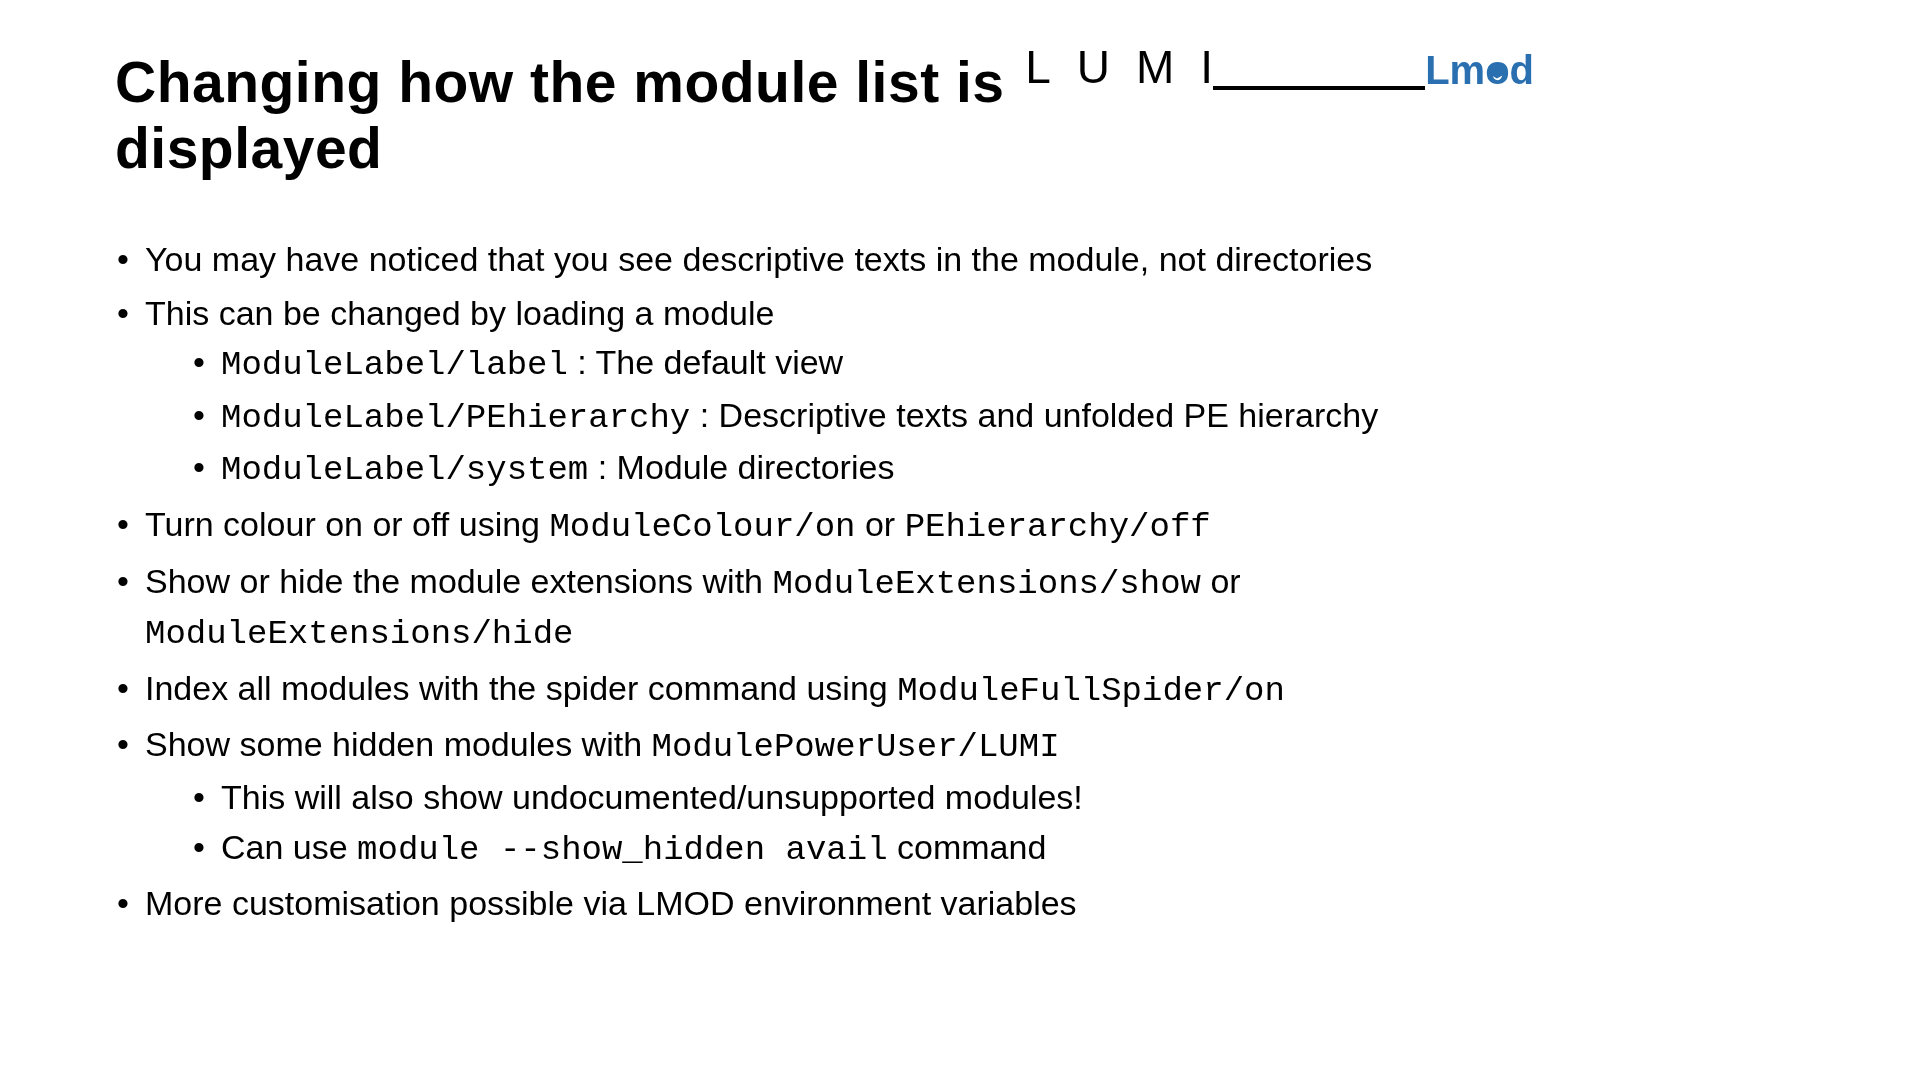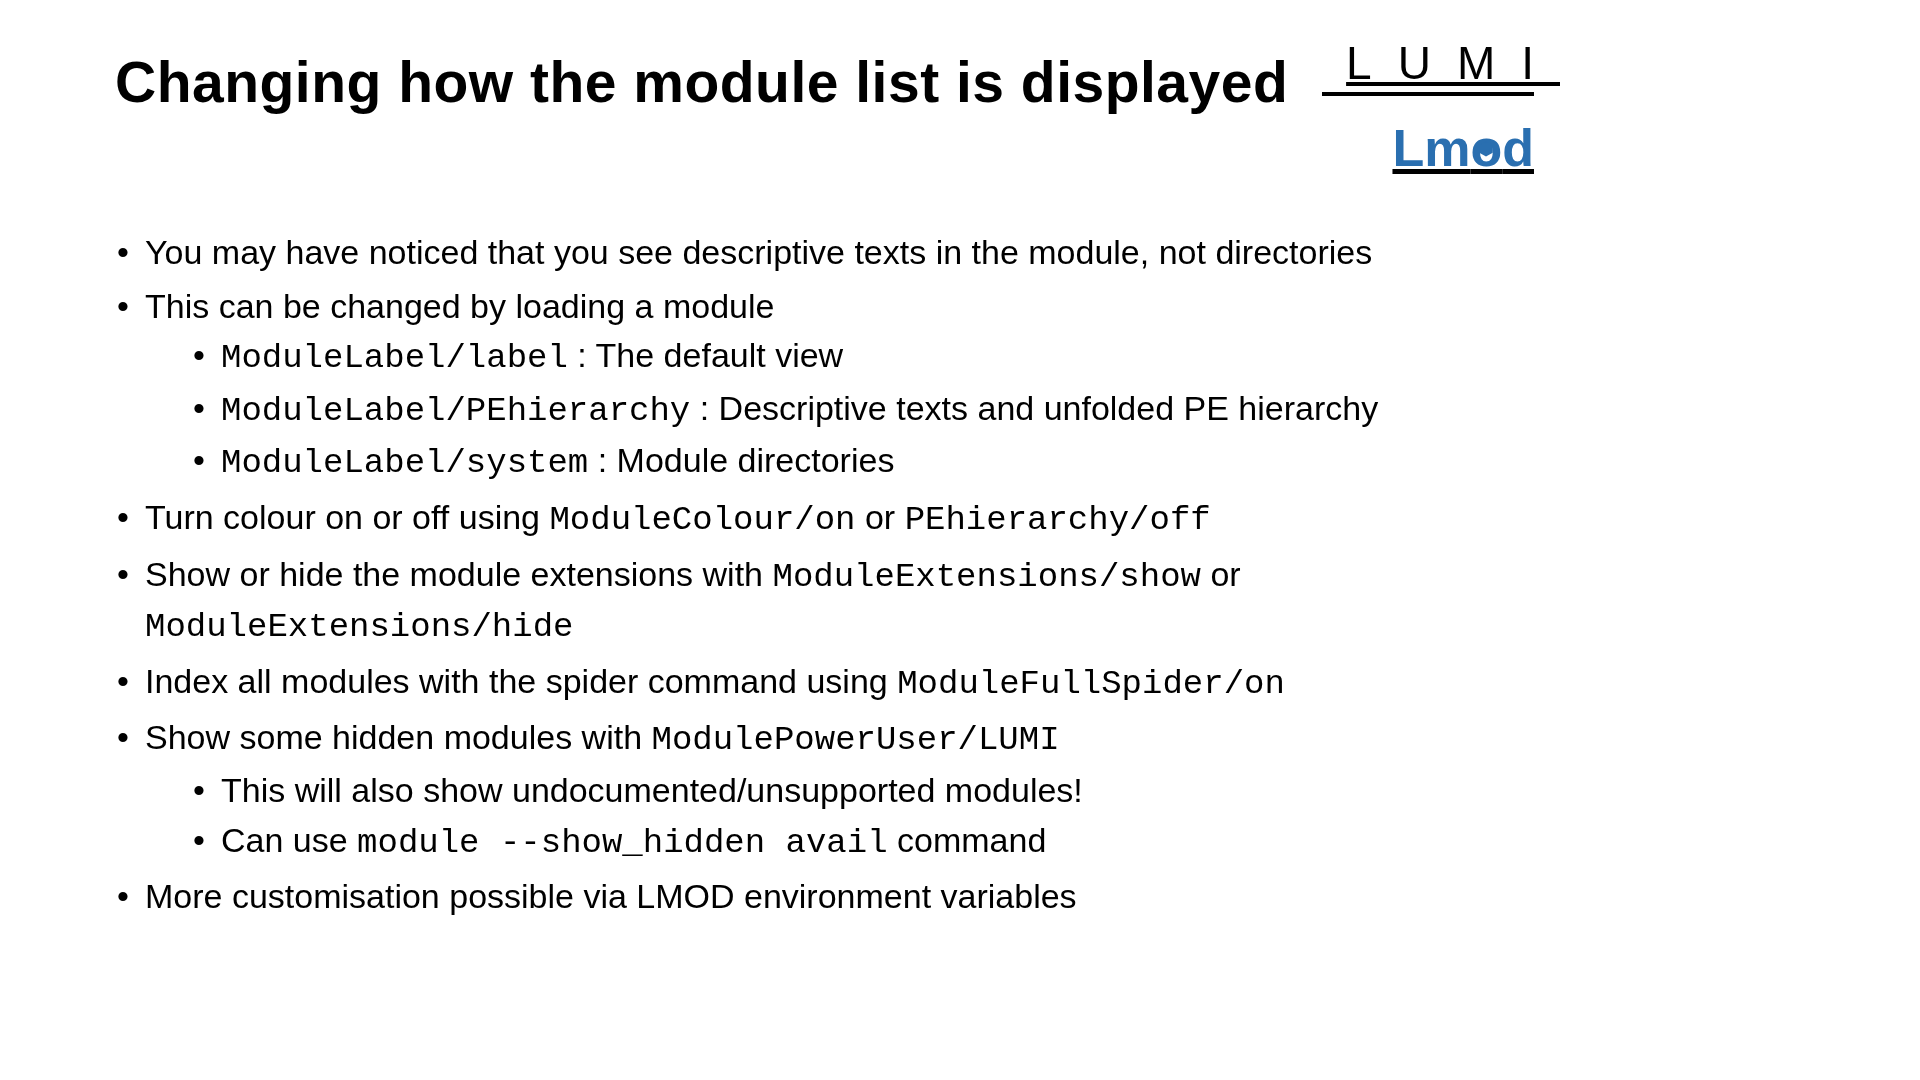--- a/index.html
+++ b/index.html
@@ -26,48 +26,47 @@
   }
   .title {
     font-family: "Century Gothic", "Futura", "Trebuchet MS", Arial, sans-serif;
     font-weight: 700;
     font-size: 57px;
     line-height: 1.15;
     letter-spacing: 0.5px;
   }
   .logo-block {
     display: flex;
-    flex-direction: column;
+    flex-direction: row;
     align-items: flex-end;
     margin-top: -10px;
     margin-right: -40px;
-    text-decoration: underline;
   }
   .lumi-logo {
     font-family: "Century Gothic", "Futura", "Trebuchet MS", Arial, sans-serif;
     font-weight: 400;
     font-size: 46px;
     letter-spacing: 26px;
     color: #000;
     padding-right: 0;
     margin-right: -26px; 
     line-height: 1;
   }
   .lumi-underline {
     width: 212px;
     height: 4px;
     background: #000;
     margin-top: 6px;
   }
   .lmod-logo {
     font-family: "Segoe UI", Arial, sans-serif;
     font-weight: 700;
-    font-size: 52px;
+    font-size: 40px;
     color: #2a6fb0;
-    margin-top: 26px;
+    margin-top: 10px;
     line-height: 1;
     display: flex;
     align-items: center;
   }
   .lmod-logo .o-wrap {
     position: relative;
     display: inline-block;
   }
   .lmod-logo .hex {
     position: absolute;

